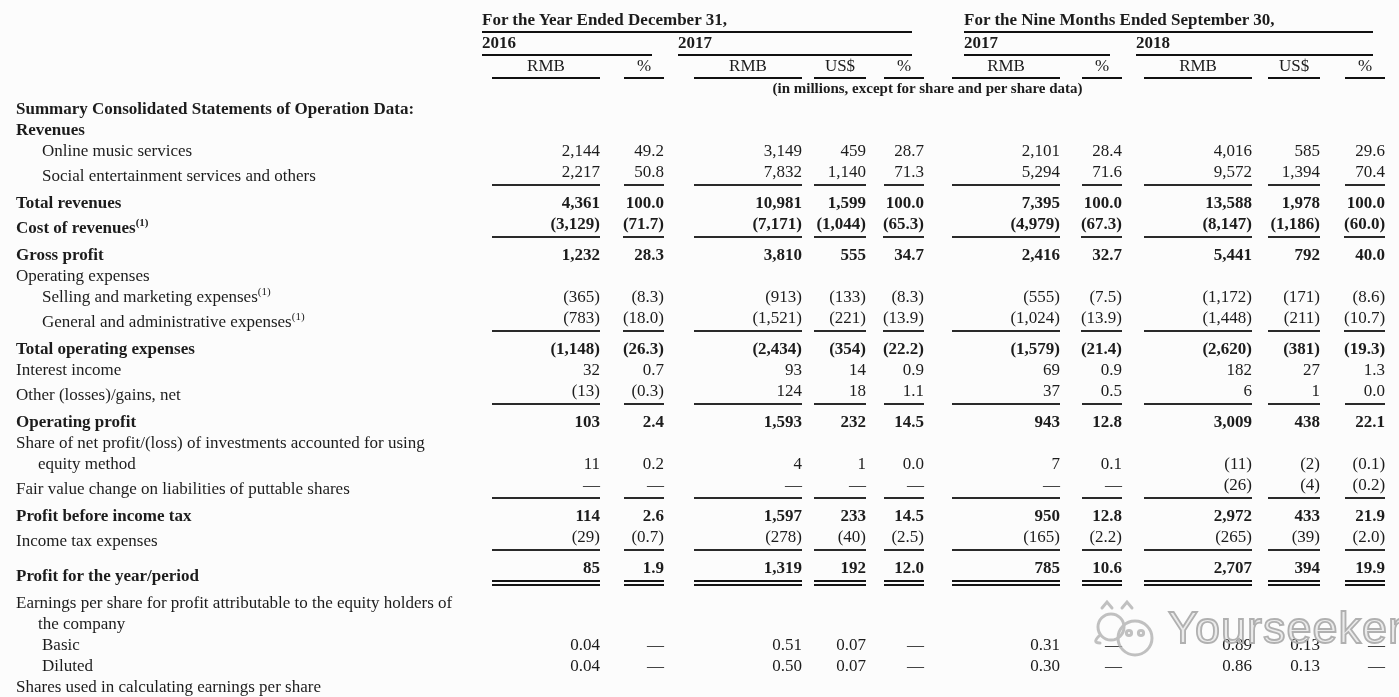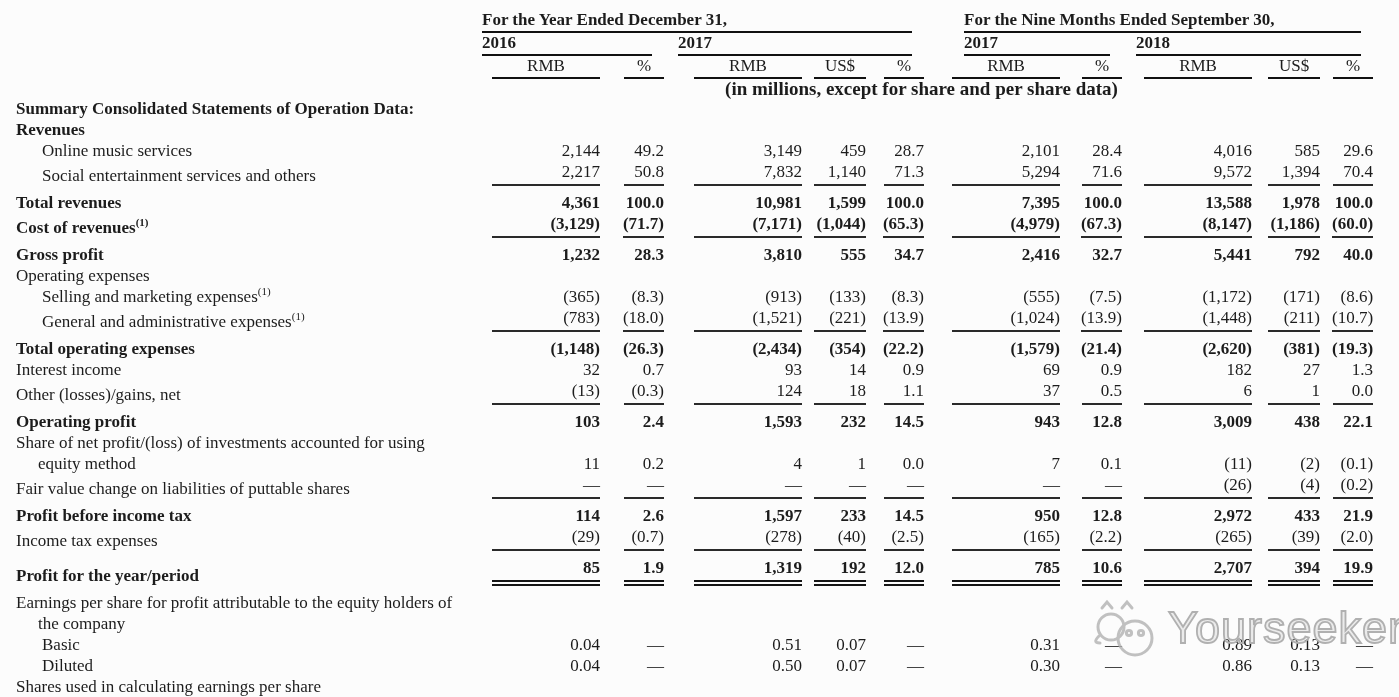--- a/index.html
+++ b/index.html
@@ -3,21 +3,21 @@
 <meta charset="utf-8">
 <style>
   html,body{margin:0;padding:0;}
   body{
     width:1399px;height:697px;position:relative;overflow:hidden;
     background:#fcfcfc;color:#1c1c1c;
     font-family:"Liberation Serif", serif;
   }
   table{border-collapse:collapse;table-layout:fixed;width:1399px;margin-top:10px;}
   td{padding:0 2px 0 0;vertical-align:bottom;line-height:21px;font-size:17px;overflow:visible;}
-  td:last-child{padding-right:26px;}
+  td:last-child{padding-right:14px;}
   .b{font-weight:bold;}
   .num{text-align:right;white-space:nowrap;}
   .sp{width:26px;}
   
   .lbl{white-space:normal;}
   .ind0{padding-left:38px;text-indent:-22px;}
   .ind1{padding-left:30px;text-indent:12px;}
   sup{font-size:11px;line-height:0;vertical-align:super;}
   
   .cl{display:inline-block;text-align:right;}
@@ -32,21 +32,21 @@
   .gline,.yline{
     border-bottom:2.5px solid #111;text-align:left;font-weight:bold;
     padding-bottom:1px;margin:0 12px;white-space:nowrap;
   }
   .cu{text-align:right;}
   .hu{display:inline-block;text-align:center;font-weight:normal;
       border-bottom:2.5px solid #111;padding-bottom:1px;}
   .k-rmb .hu{min-width:108px;}
   .k-usd .hu{min-width:52px;}
   .k-pct .hu{min-width:40px;}
-  .note{text-align:center;font-weight:bold;font-size:19px;line-height:19px;}
+  .note{text-align:center;font-weight:bold;font-size:15px;line-height:19px;}
   
   .watermark{
     position:absolute;left:1088px;top:594px;display:flex;align-items:center;gap:4px;
     pointer-events:none;z-index:5;
   }
   .wm-text{
     font-family:"Liberation Sans", sans-serif;
     font-size:45px;letter-spacing:1px;
     color:rgba(176,176,176,0.22);
     -webkit-text-stroke:1.8px #b0b0b0;

